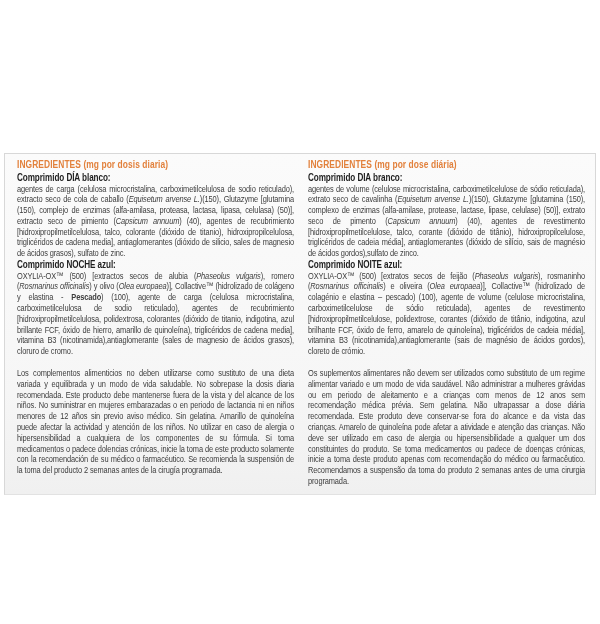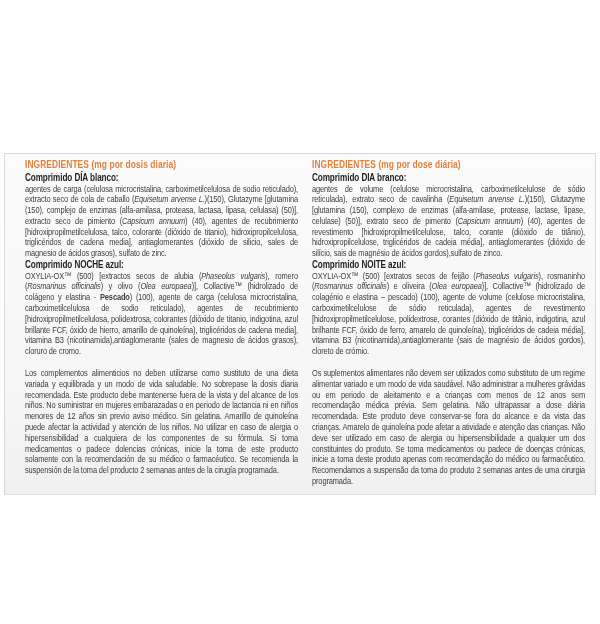--- a/index.html
+++ b/index.html
@@ -18,21 +18,21 @@
   .label-panel {
     position: absolute;
     left: 4px;
     top: 153px;
     width: 592px;
     min-height: 330px;
     box-sizing: border-box;
     border: 1px solid #d8d8d8;
     border-bottom-color: #e2e2e2;
     background: linear-gradient(180deg, #fbfbfb 0%, #f6f6f6 70%, #f0f0f0 100%);
-    padding: 4px 10px 7px 20px;
+    padding: 4px 10px 7px 12px;
   }
   .columns {
     display: flex;
     gap: 14px;
   }
   .col {
     flex: 1 1 0;
     min-width: 0;
     overflow: hidden;
   }

